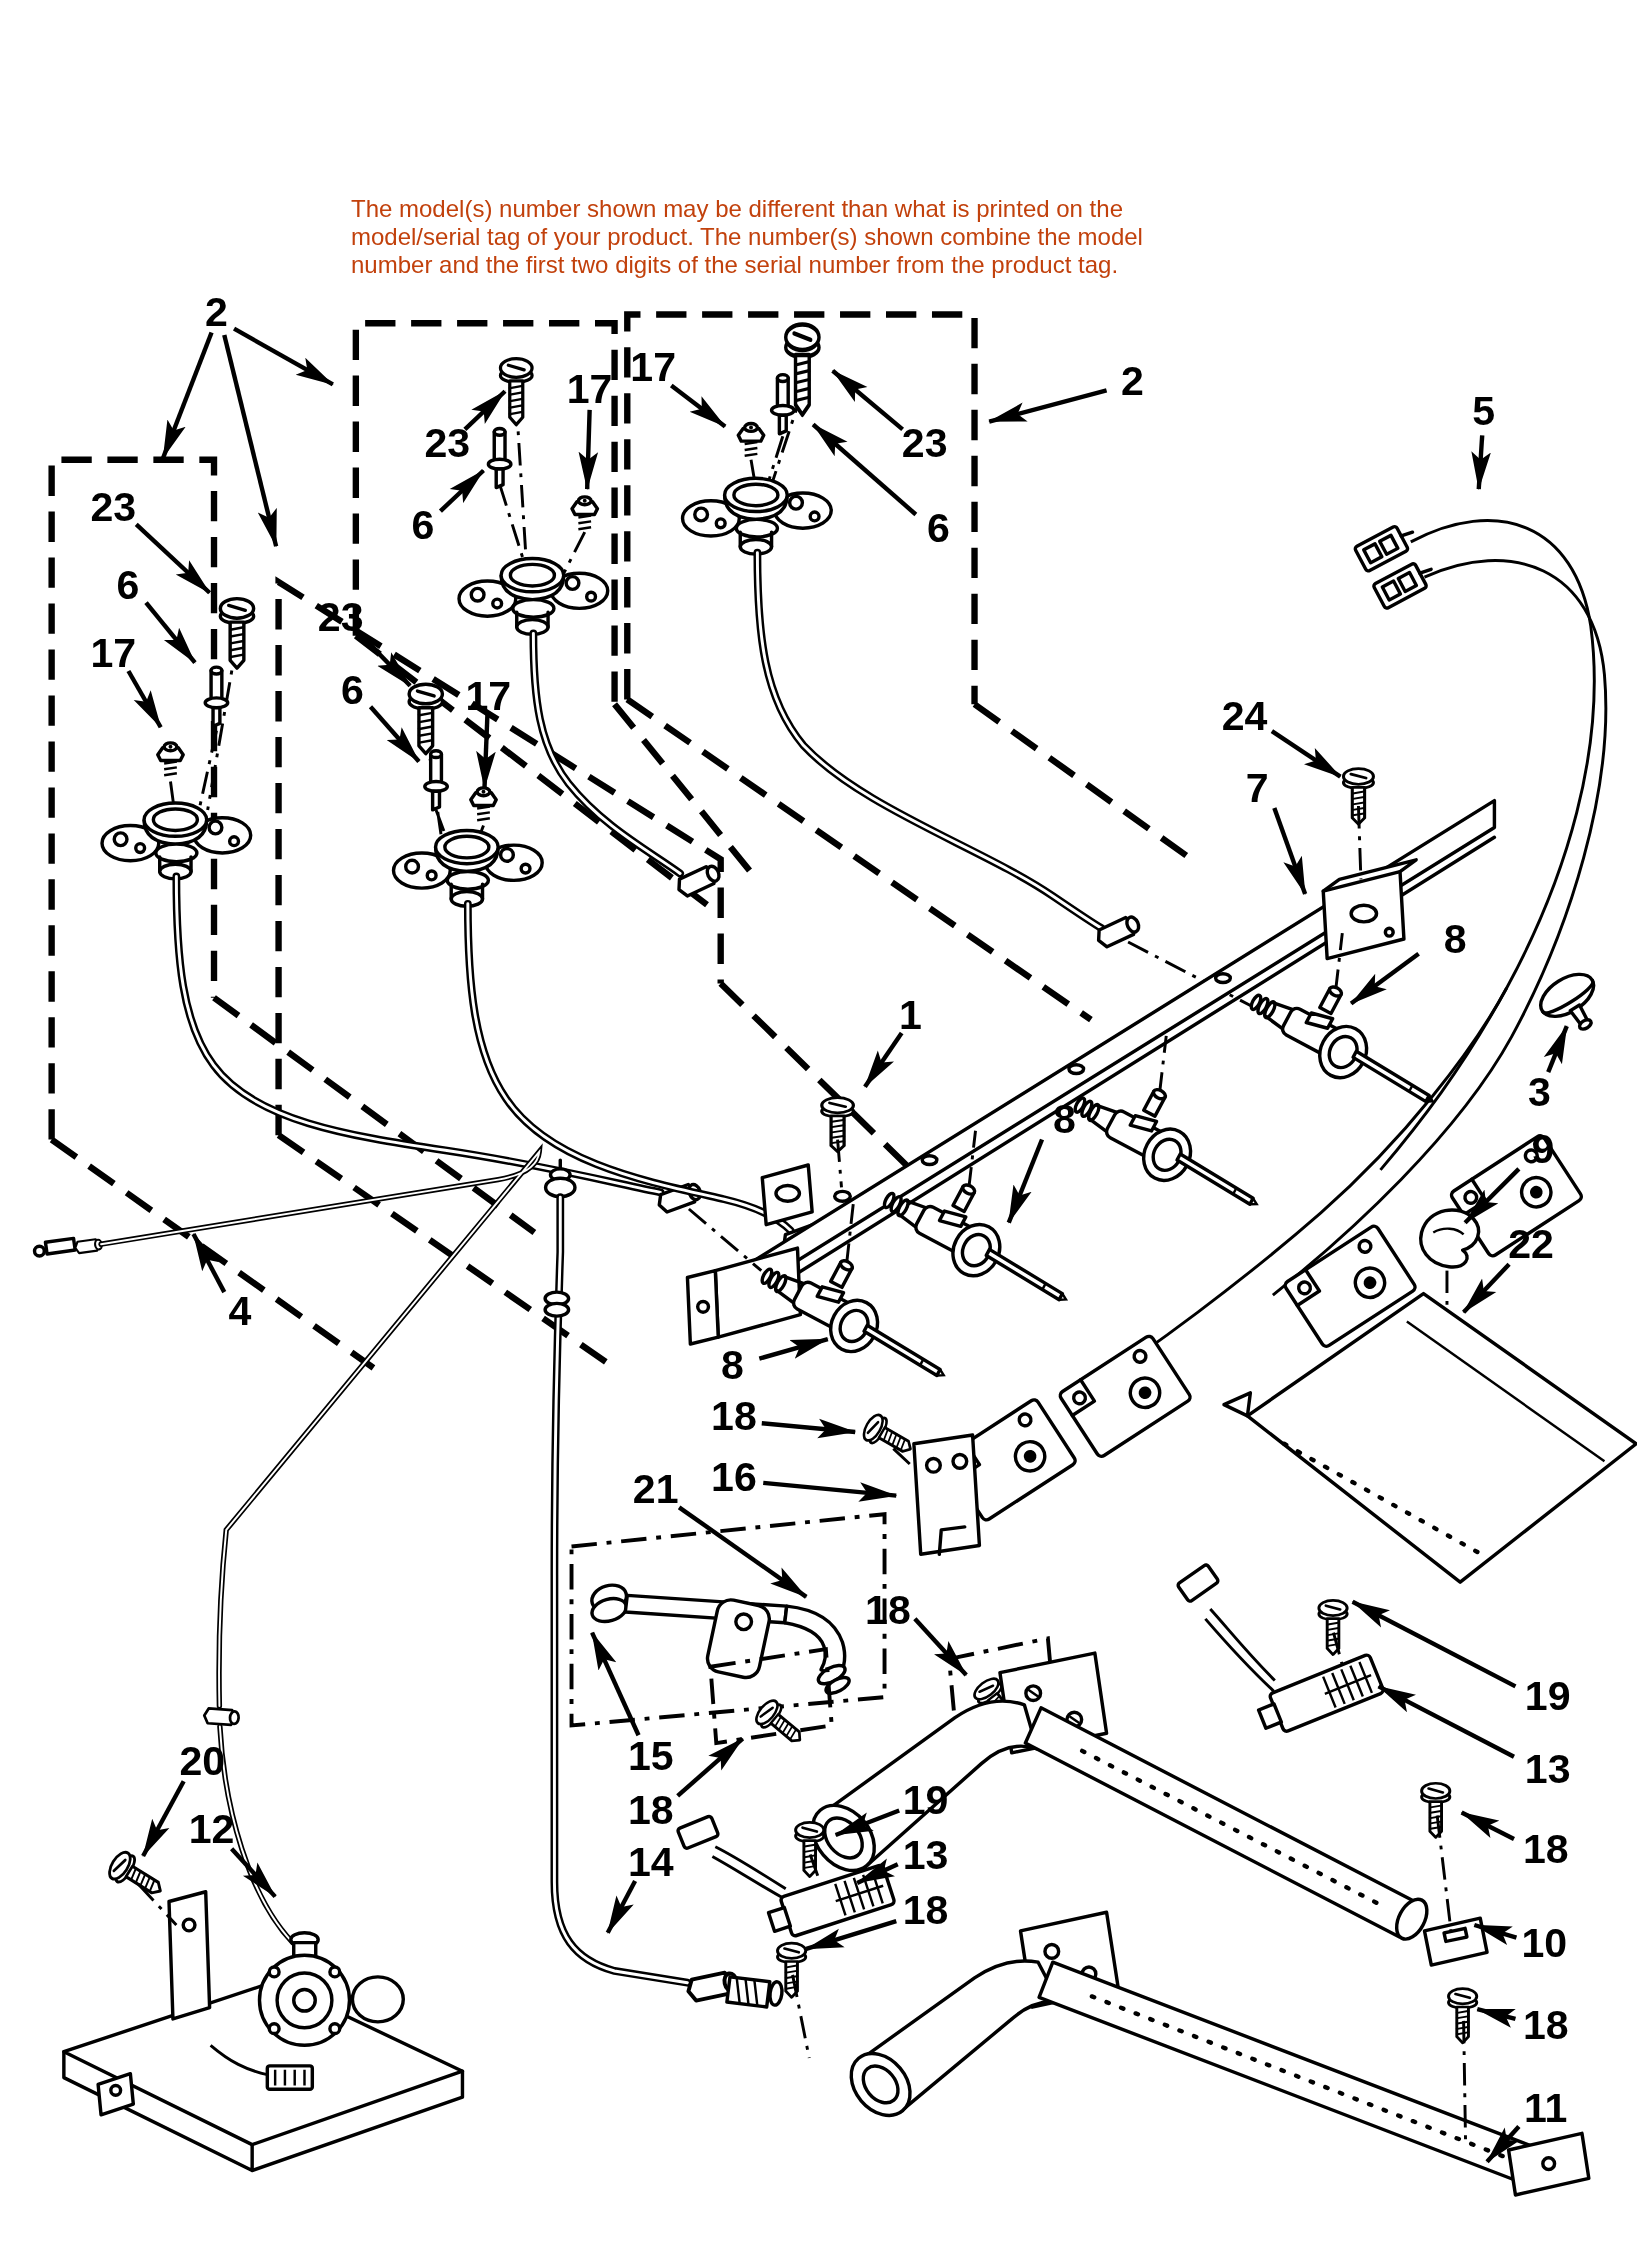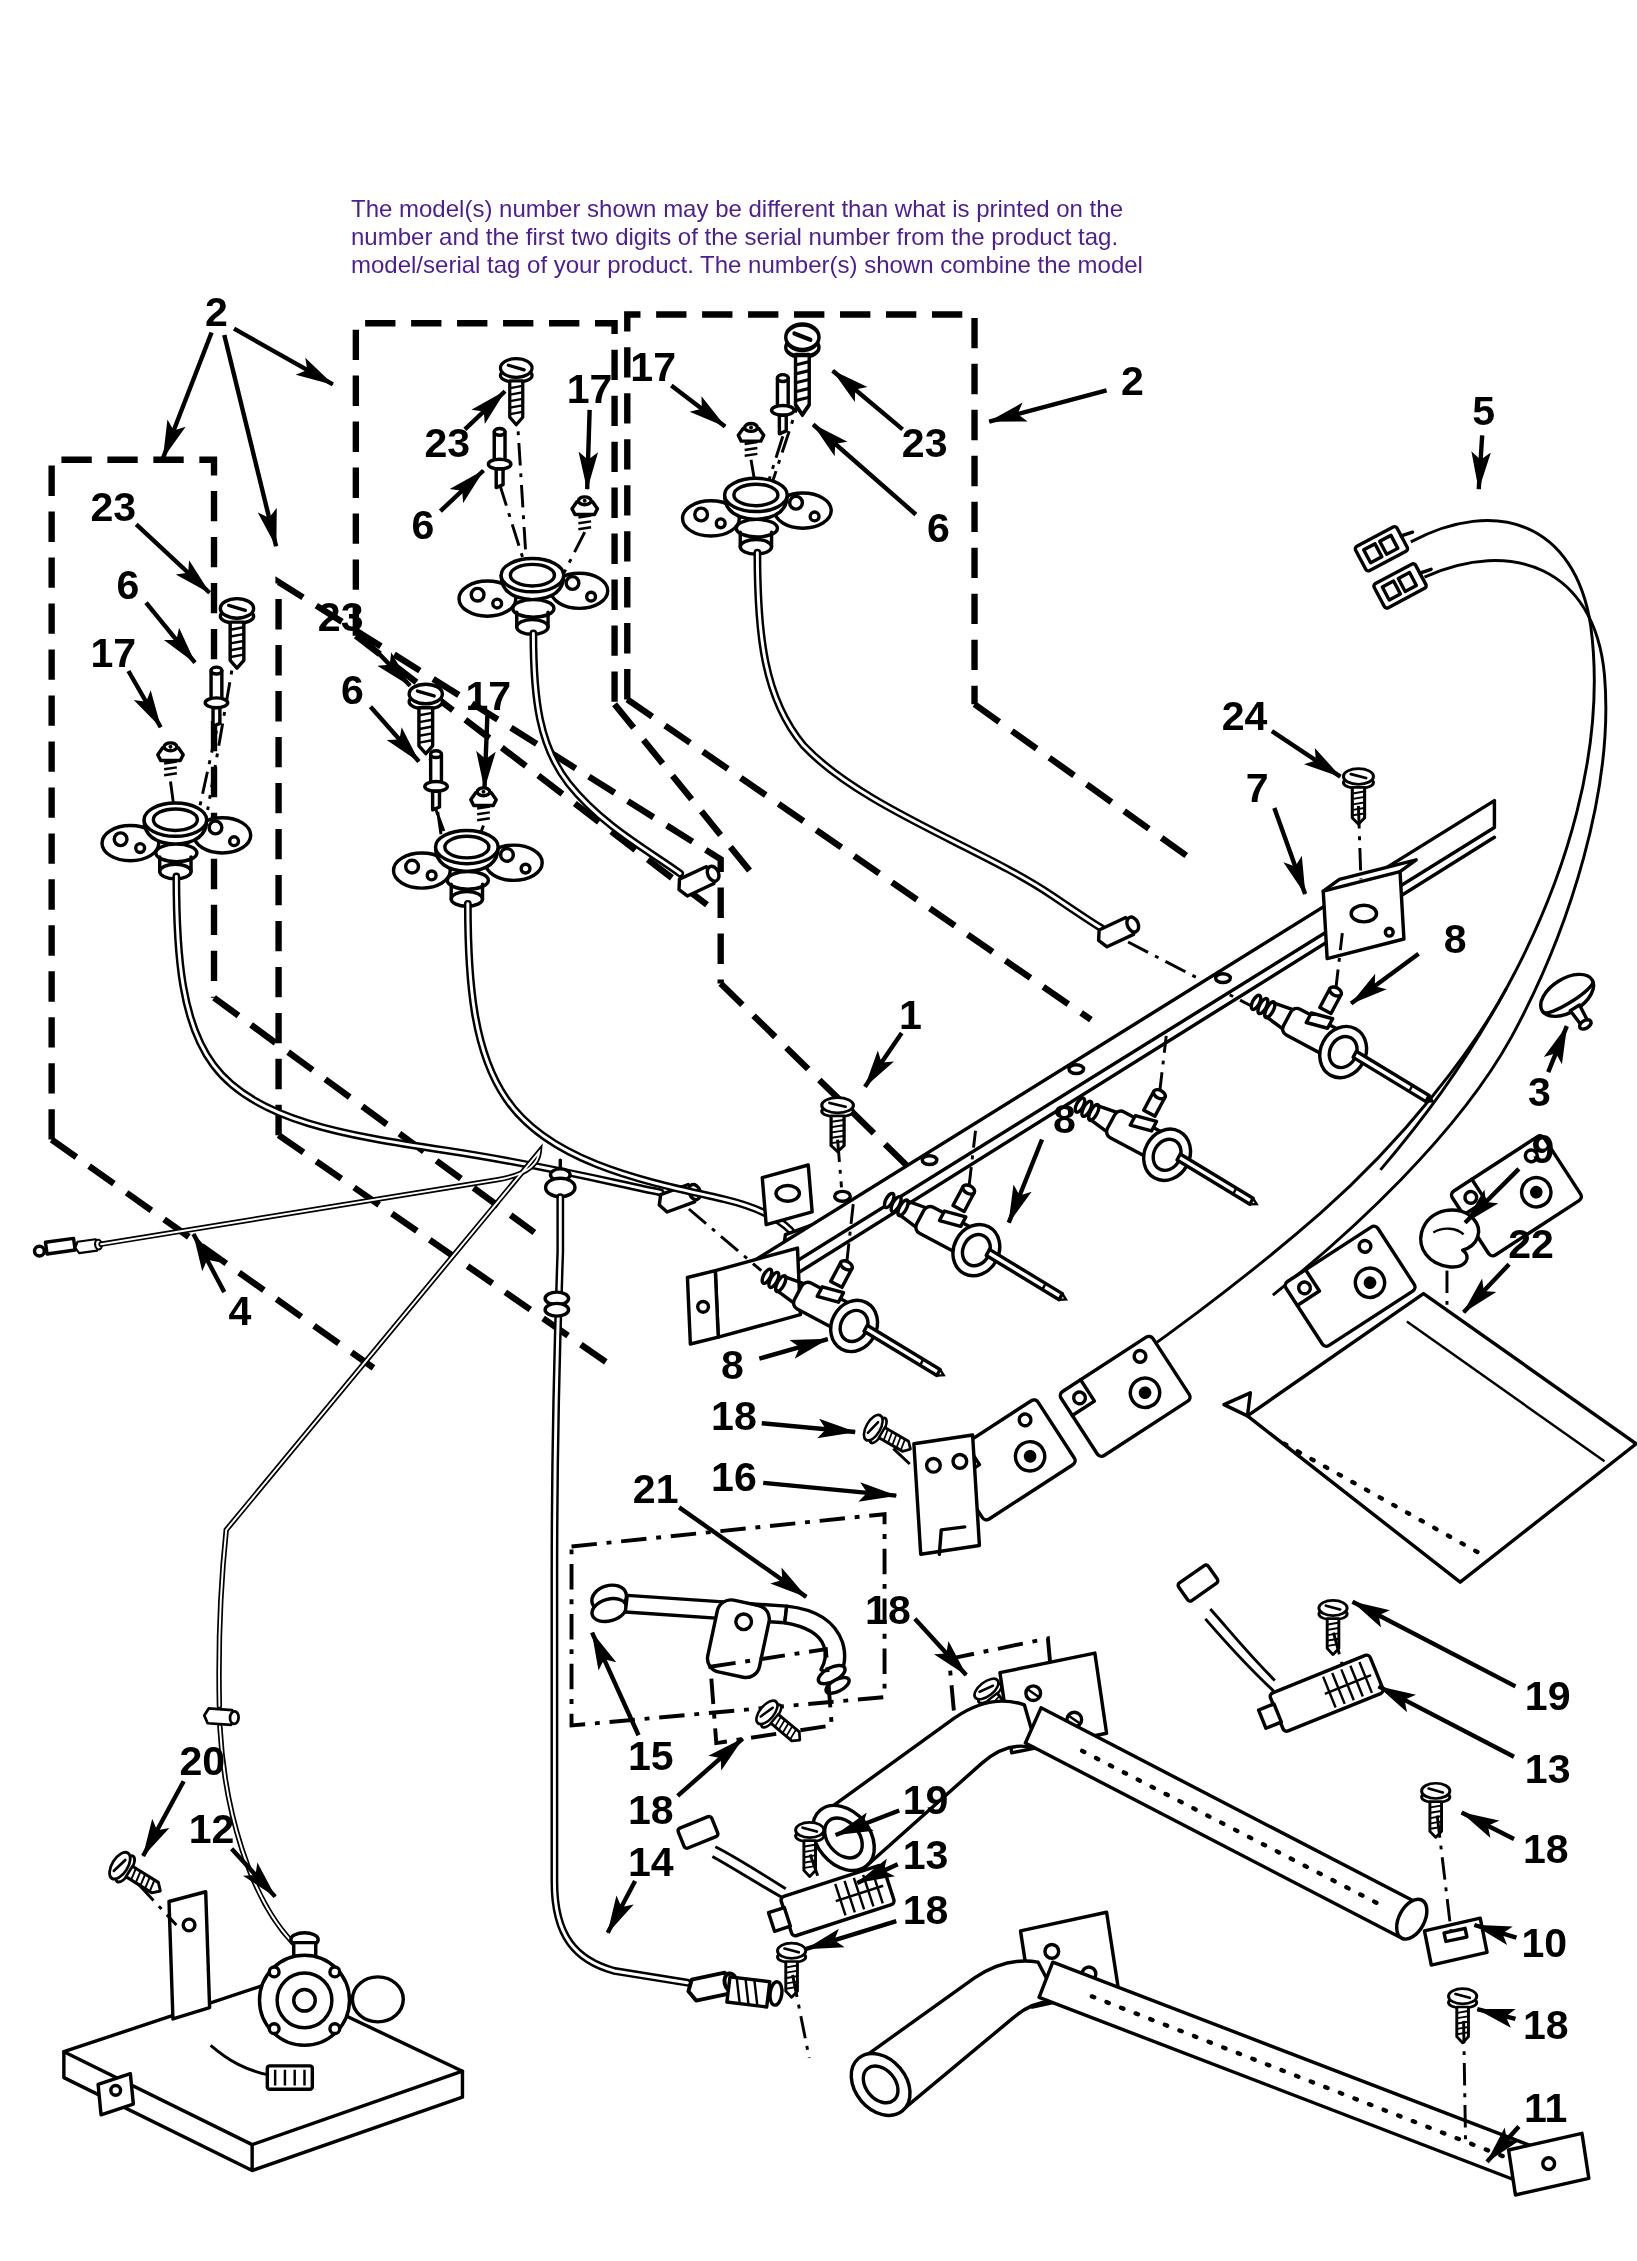--- a/index.html
+++ b/index.html
@@ -1,18 +1,18 @@
 <!DOCTYPE html>
 <html style="font-size:7.8px"><head>
 <meta charset="utf-8">
 <style>
   html,body{margin:0;padding:0;background:#ffffff;}
   .page{position:relative;width:1638px;height:2261px;background:#fff;overflow:hidden;
         font-family:"Liberation Sans",sans-serif;}
-  .disclaimer{position:absolute;left:351px;top:195px;color:#4c1d95;font-size:24px;
+  .disclaimer{position:absolute;left:351px;top:195px;color:#c2410c;font-size:24px;
         line-height:28px;font-weight:400;white-space:nowrap;}
   #diagram{position:absolute;left:0;top:0;width:1638px;height:2261px;}
   
   .ln{fill:none;stroke:#000;stroke-width:7;stroke-linecap:round;stroke-linejoin:round;}
   .fw{fill:#fff;stroke:#000;stroke-width:7;stroke-linejoin:round;}
   .bx{fill:none;stroke:#000;stroke-width:13;stroke-dasharray:62 32;}
   .dd{fill:none;stroke:#000;stroke-width:6;stroke-dasharray:46 16 8 16;}
   .dd2{fill:none;stroke:#000;stroke-width:8;stroke-dasharray:52 20 10 20;}
   .dot{fill:none;stroke:#000;stroke-width:9;stroke-dasharray:5 27;stroke-linecap:round;}
   .tube{fill:none;stroke:#000;stroke-width:16;stroke-linecap:round;}
@@ -23,22 +23,22 @@
   .num{font-family:"Liberation Sans",sans-serif;font-size:84px;font-weight:bold;fill:#000;
        text-anchor:middle;dominant-baseline:central;}
 </style>
 </head>
 <body>
 
 <div class="page">
 
   <div class="disclaimer">
     <div>The model(s) number shown may be different than what is printed on the</div>
+    <div>model/serial tag of your product. The number(s) shown combine the model</div>
     <div>number and the first two digits of the serial number from the product tag.</div>
-    <div>model/serial tag of your product. The number(s) shown combine the model</div>
   </div>
 
   <svg id="diagram" viewBox="0 0 3348 4623" xmlns="http://www.w3.org/2000/svg">
     <defs>
       <marker id="ah" markerUnits="userSpaceOnUse" markerWidth="80" markerHeight="44" refX="76" refY="22" orient="auto">
         <path d="M0,2 L78,22 L0,42 L16,22 Z" fill="#000"></path>
       </marker>
 
       <g id="screw">
         <ellipse class="fw" cx="0" cy="8" rx="34" ry="15"></ellipse>

